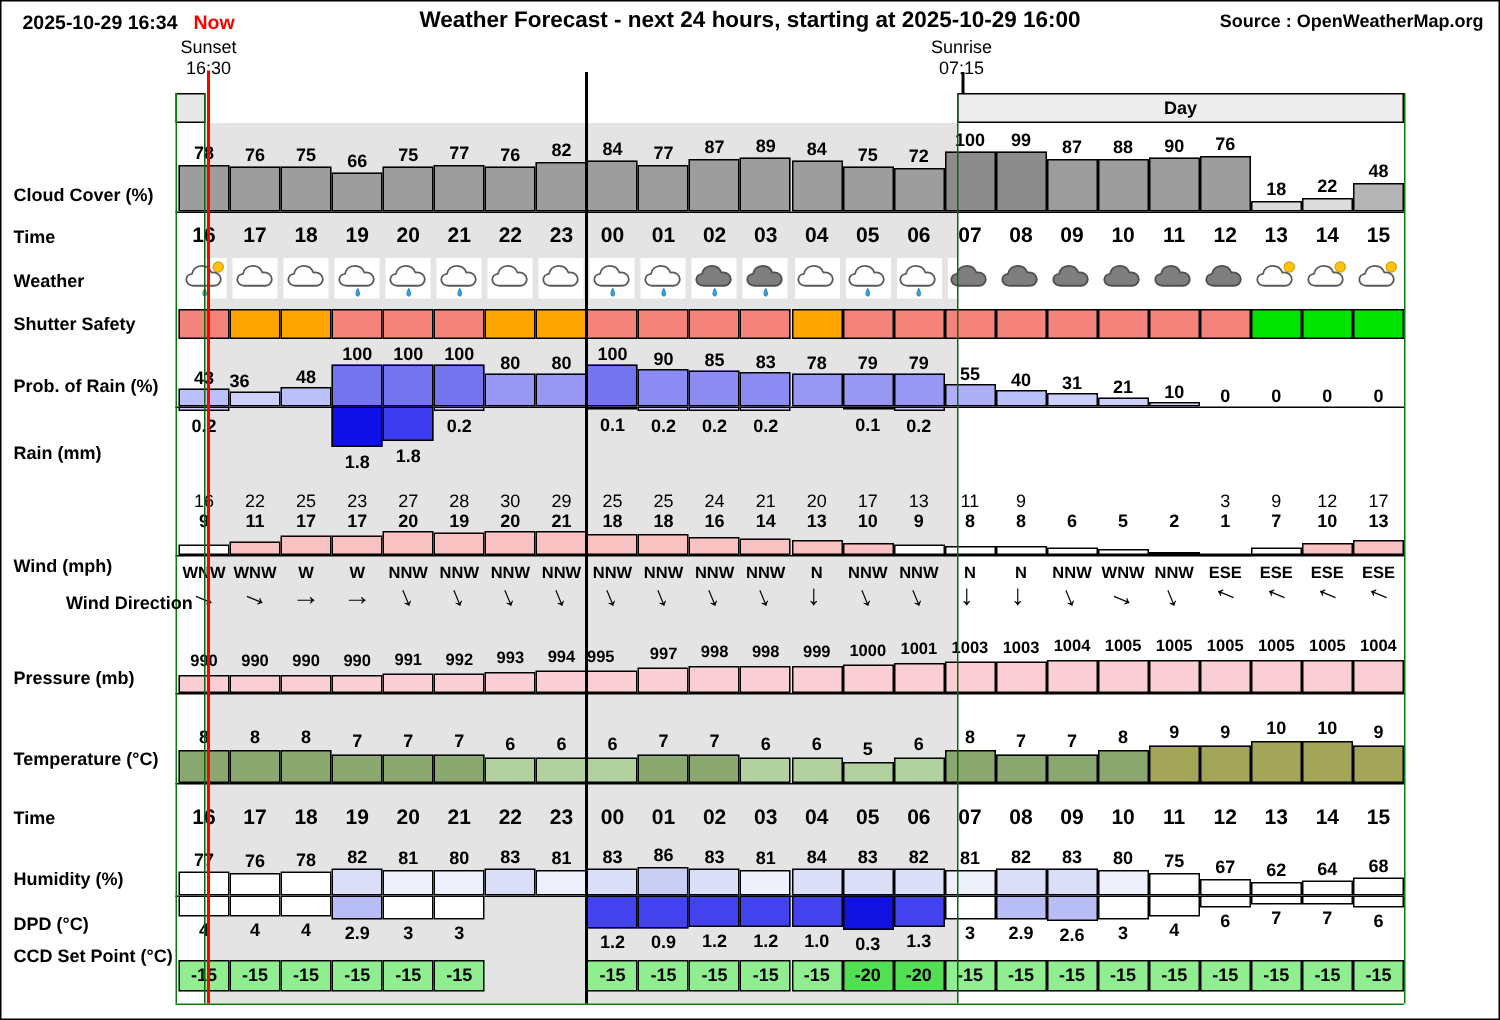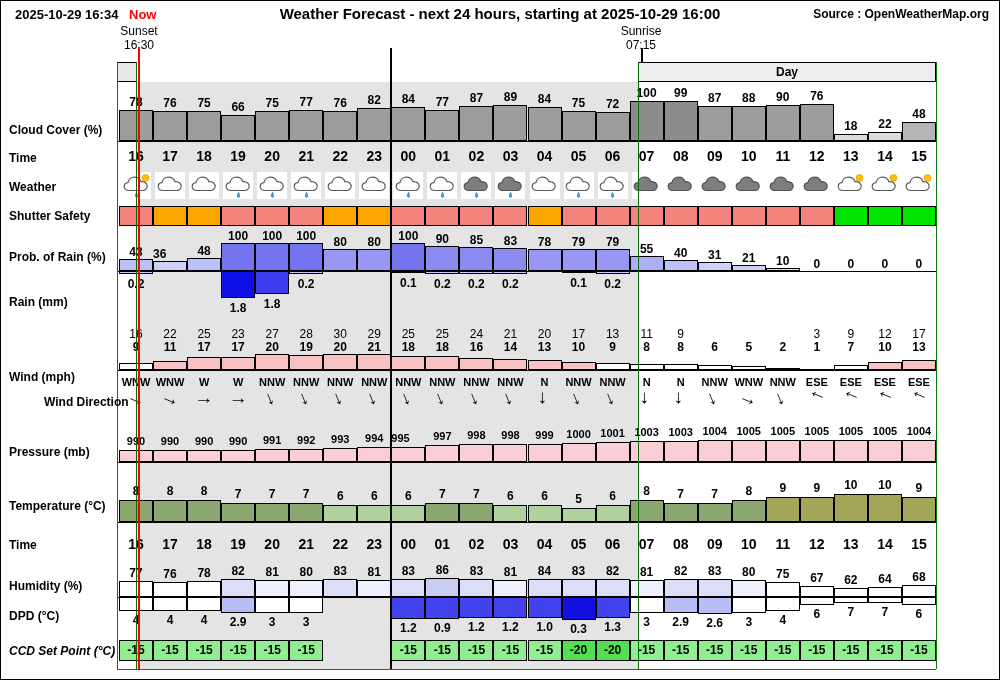--- a/index.html
+++ b/index.html
@@ -54,21 +54,21 @@
       <div style="top: 208px;">Shutter Safety</div>
       <div style="top: 249px;">Prob. of Rain (%)</div>
       <div style="top: 294px;">Rain (mm)</div>
       <div style="top: 354px; margin-top: 15px;">Wind (mph)</div>
       <div style="top: 394px; margin-left: 35px;">Wind Direction</div>
       <div style="top: 444px;">Pressure (mb)</div>
       <div style="top: 498px;">Temperature (°C)</div>
       <div style="top: 537px;">Time</div>
       <div style="top: 578px;">Humidity (%)</div>
       <div style="top: 608px;">DPD (°C)</div>
-      <div style="top: 643px; font-style: italic;">CCD Set Point (°C)</div>
+      <div style="top: 629px;">CCD Set Point (°C)</div>
     </div>
 
   <div id="chart" class="abs" style="left:0;top:0;width:1000px;height:680px;">
       <div style="position: absolute; left: 136px; top: 81px; width: 501px; height: 587px; background: rgb(228, 228, 228); z-index: 0;"></div>
       <div style="position: absolute; left: 116px; top: 140px; width: 819px; height: 1px; background: rgb(0, 0, 0); z-index: 1;"></div>
       <div style="position: absolute; left: 116px; top: 270px; width: 819px; height: 1px; background: rgb(0, 0, 0); z-index: 1;"></div>
       <div style="position: absolute; left: 116px; top: 369px; width: 819px; height: 1px; background: rgb(0, 0, 0); z-index: 1;"></div>
       <div style="position: absolute; left: 116px; top: 461px; width: 819px; height: 1px; background: rgb(0, 0, 0); z-index: 1;"></div>
       <div style="position: absolute; left: 116px; top: 521px; width: 819px; height: 1px; background: rgb(0, 0, 0); z-index: 1;"></div>
       <div style="position: absolute; left: 116px; top: 596px; width: 819px; height: 1px; background: rgb(0, 0, 0); z-index: 1;"></div>

